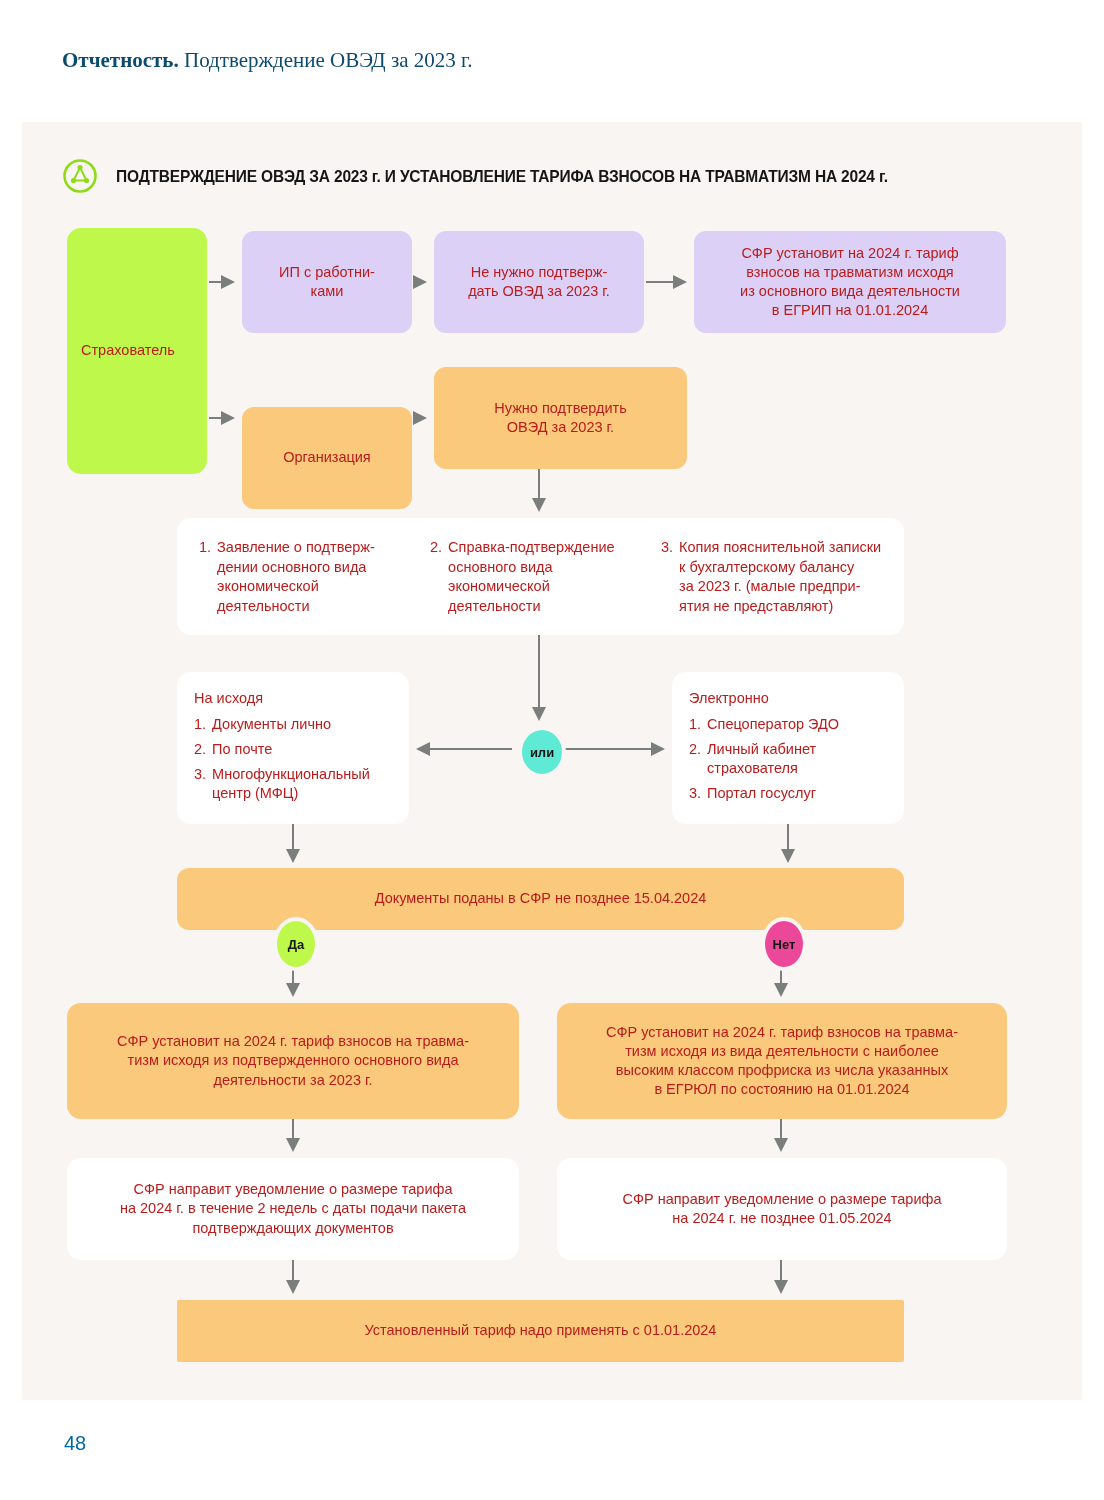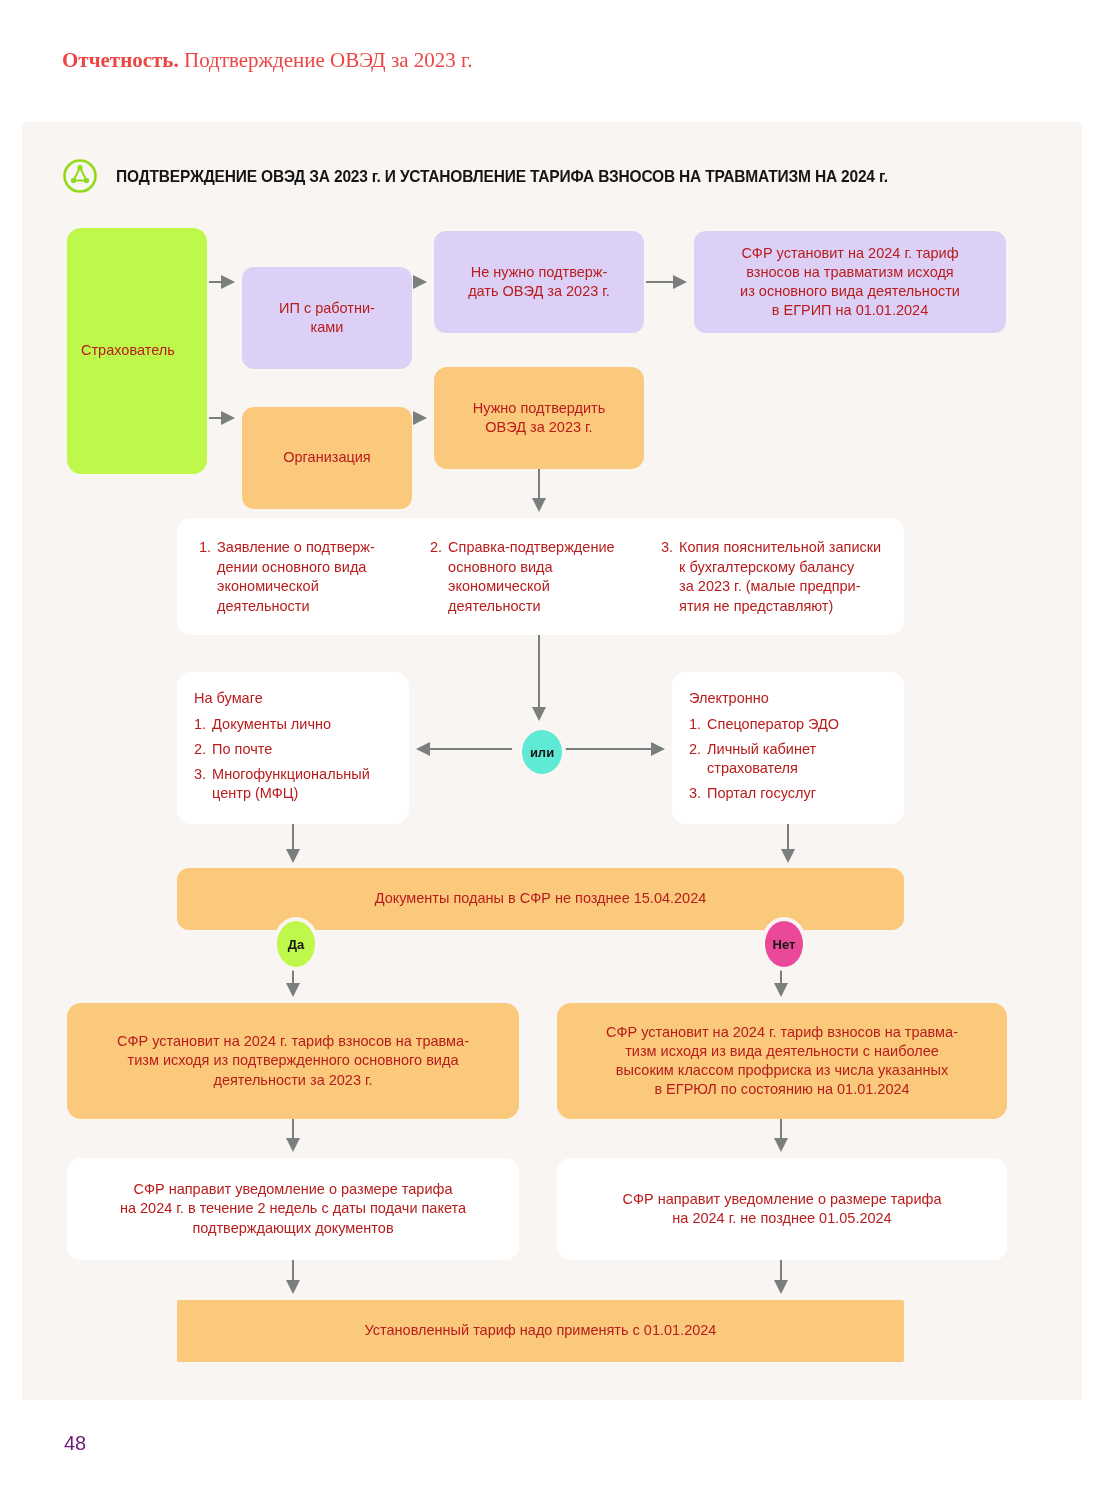--- a/index.html
+++ b/index.html
@@ -16,21 +16,21 @@
     overflow: hidden;
   }
 
   
   .running-head {
     position: absolute;
     left: 62px;
     top: 48px;
     font-family: "Liberation Serif", serif;
     font-size: 21px;
-    color: #ef4444;
+    color: #0c4a6e;
     white-space: nowrap;
   }
   .running-head .rh-strong {
     font-weight: bold;
   }
   .running-head .rh-rest {
     font-weight: normal;
   }
 
   
@@ -85,25 +85,25 @@
   }
   .box .bx-txt { width: 100%; white-space: pre-line; }
   .green  { background: #BEF84A; }
   .purple { background: #DCD0F6; }
   .orange { background: #FBC97C; }
   .white  { background: #FFFFFF; }
 
   
   #b-insurer      { left: 67px;  top: 228px; width: 140px; height: 246px; border-radius: 14px;
                     justify-content: flex-start; text-align: left; padding-left: 14px; }
-  #b-ip           { left: 242px; top: 231px; width: 170px; height: 102px; margin-top: 36px; }
+  #b-ip           { left: 242px; top: 231px; width: 170px; height: 102px; }
   #b-no-confirm   { left: 434px; top: 231px; width: 210px; height: 102px; }
   #b-sfr-egrip    { left: 694px; top: 231px; width: 312px; height: 102px; }
   #b-org          { left: 242px; top: 367px; width: 170px; height: 102px; margin-top: 40px; }
-  #b-need-confirm { left: 434px; top: 367px; width: 210px; height: 102px; border-radius: 13px; }
+  #b-need-confirm { left: 434px; top: 367px; width: 253px; height: 102px; }
 
   #b-docs         { left: 177px; top: 518px; width: 727px; height: 117px; border-radius: 14px;
                     align-items: flex-start; padding: 20px 22px; }
   #b-paper        { left: 177px; top: 672px; width: 232px; height: 152px; border-radius: 14px;
                     align-items: flex-start; justify-content: flex-start; text-align: left;
                     padding: 17px 17px; }
   #b-electronic   { left: 672px; top: 672px; width: 232px; height: 152px; border-radius: 14px;
                     align-items: flex-start; justify-content: flex-start; text-align: left;
                     padding: 17px 17px; }
   #b-submitted    { left: 177px; top: 868px; width: 727px; height: 62px; border-radius: 12px; }
@@ -169,21 +169,21 @@
     width: 1104px; height: 1500px;
     pointer-events: none;
   }
 
   
   .folio {
     position: absolute;
     left: 64px;
     top: 1432px;
     font-size: 20px;
-    color: #701a75;
+    color: #0369a1;
   }
 </style>
 </head>
 <body>
 
 <div class="running-head">
   <span class="rh-strong">Отчетность.</span><span class="rh-rest"> Подтверждение ОВЭД за 2023 г.</span>
 </div>
 
 <div class="panel"></div>
@@ -297,21 +297,21 @@
       <span class="dc-txt">Копия пояснительной записки
 к бухгалтерскому балансу
 за 2023 г. (малые предпри-
 ятия не представляют)</span>
     </div>
   </div>
 </div>
 
 <div class="box white" id="b-paper">
   <div style="width:100%">
-    <div class="opt-title">На бумаге</div>
+    <div class="opt-title">На исходя</div>
     <div class="opt-item">
       <span class="oi-num">1.</span>
       <span class="oi-txt">Документы лично</span>
     </div>
     <div class="opt-item">
       <span class="oi-num">2.</span>
       <span class="oi-txt">По почте</span>
     </div>
     <div class="opt-item">
       <span class="oi-num">3.</span>

